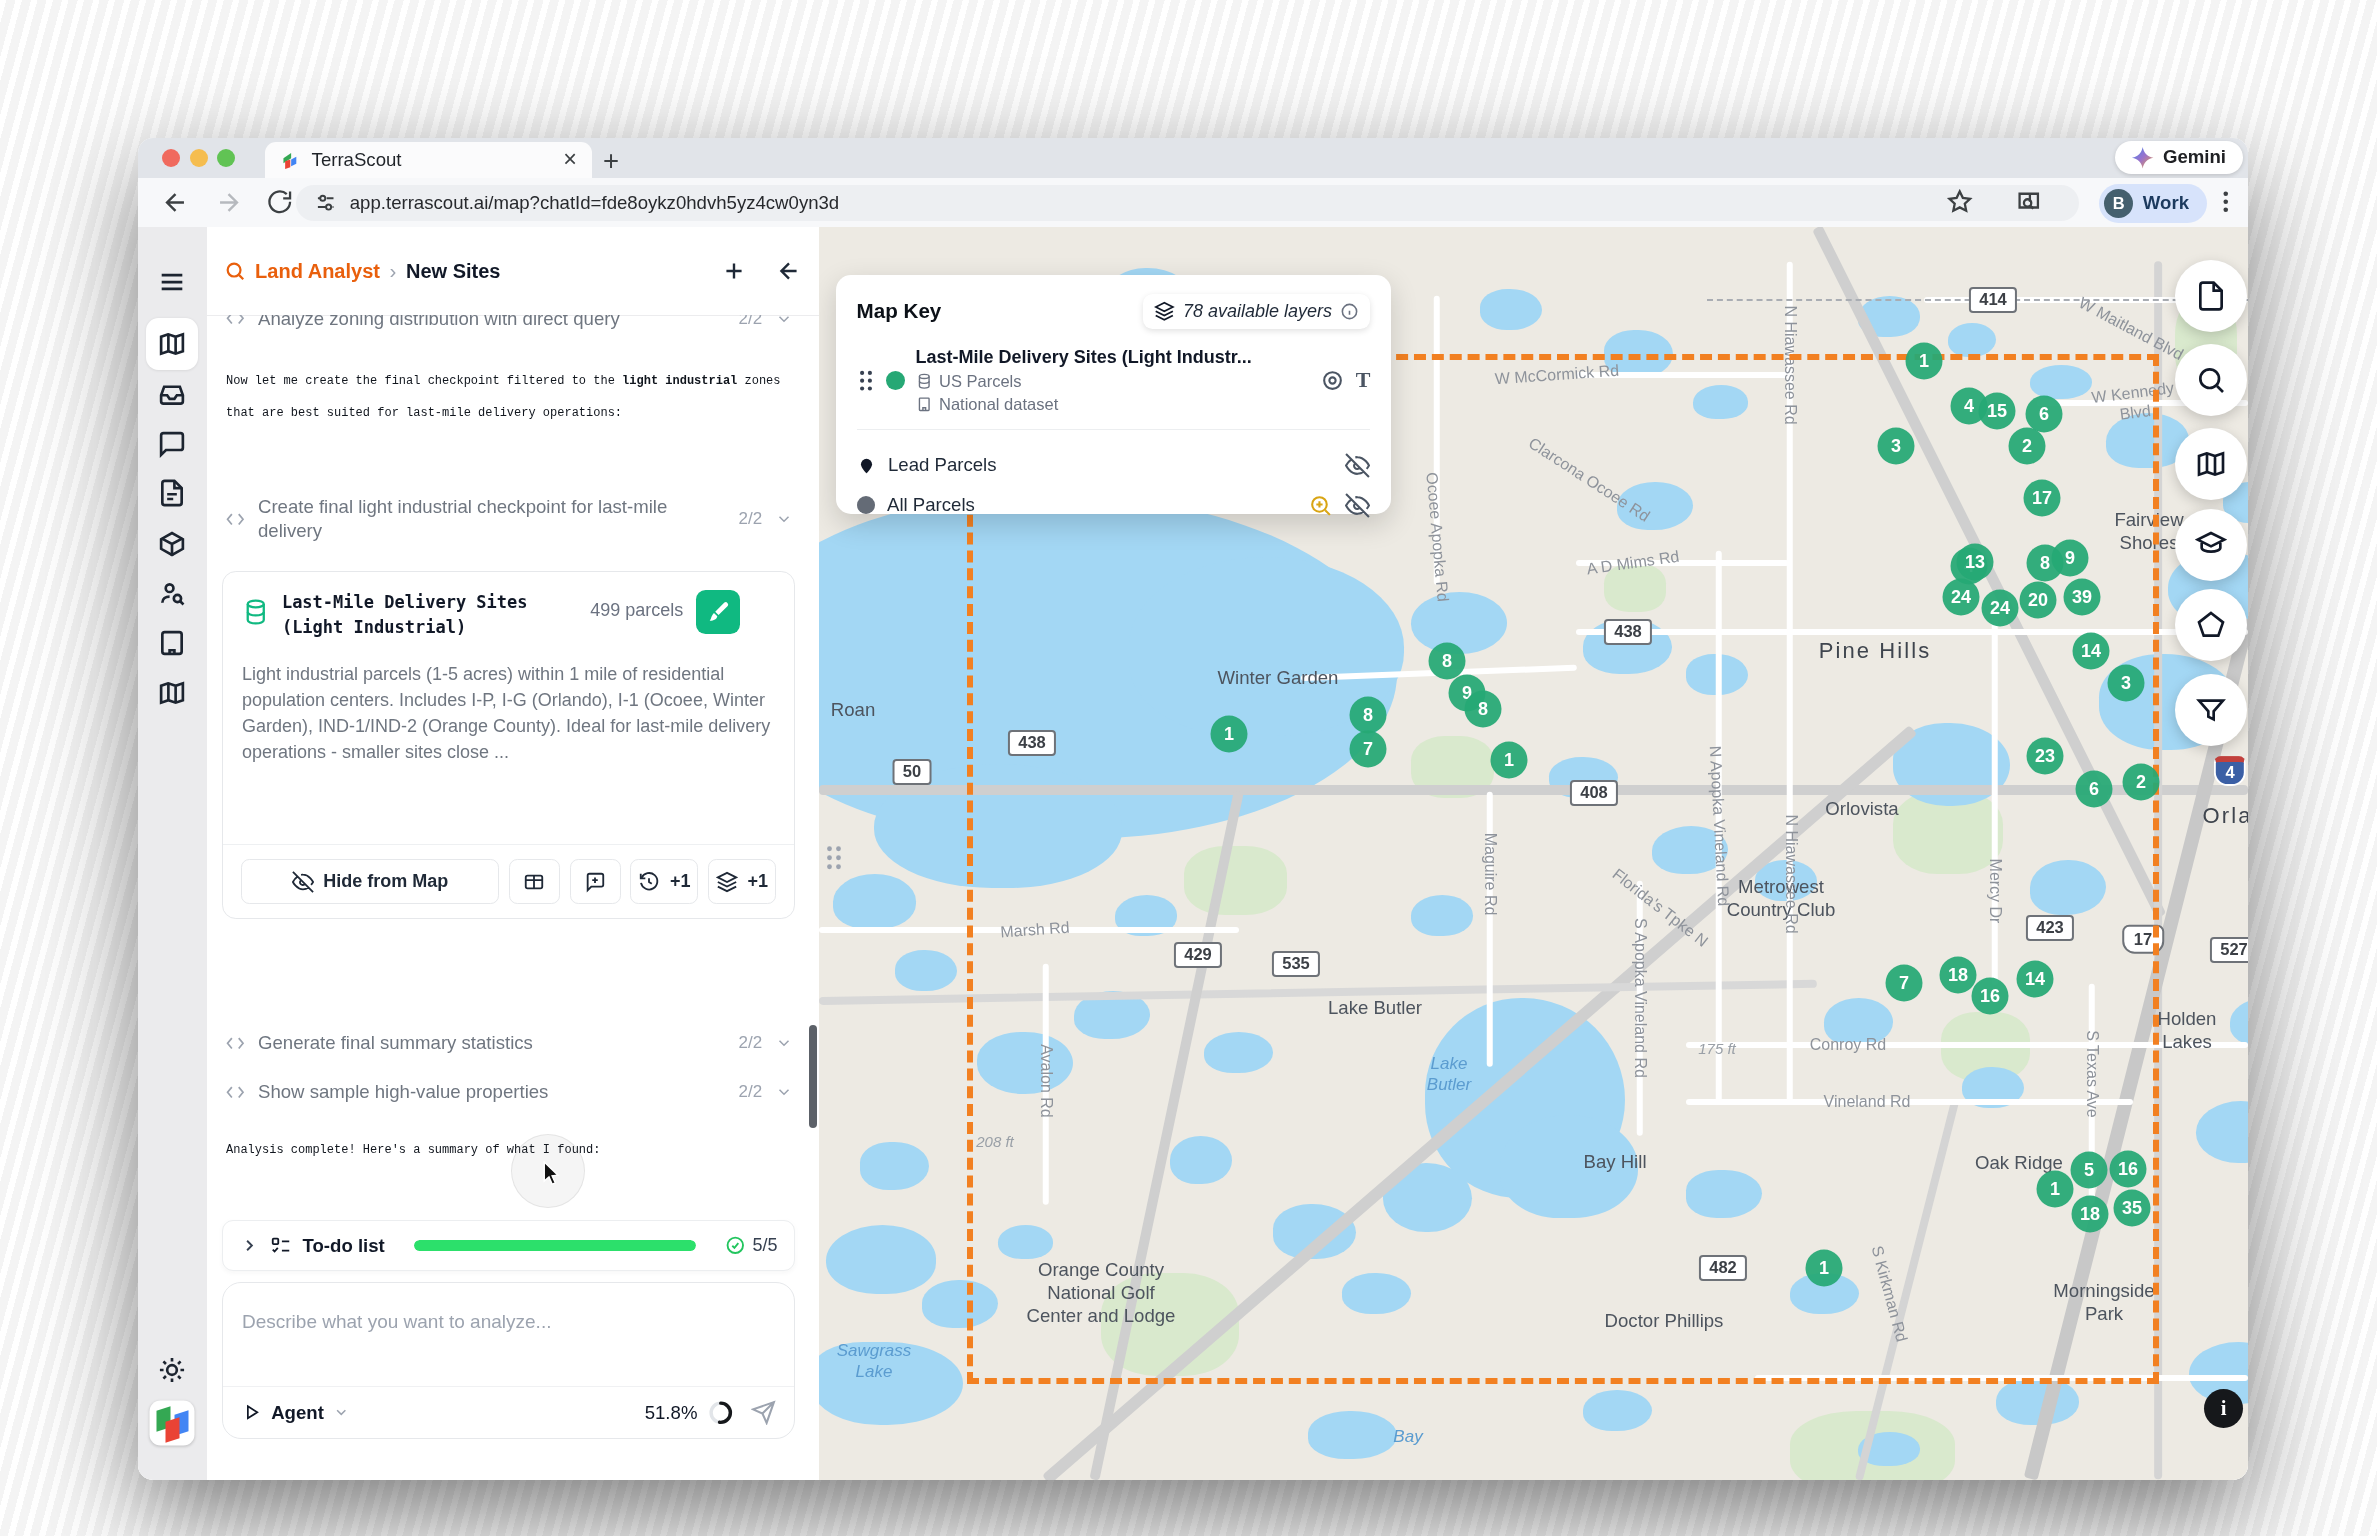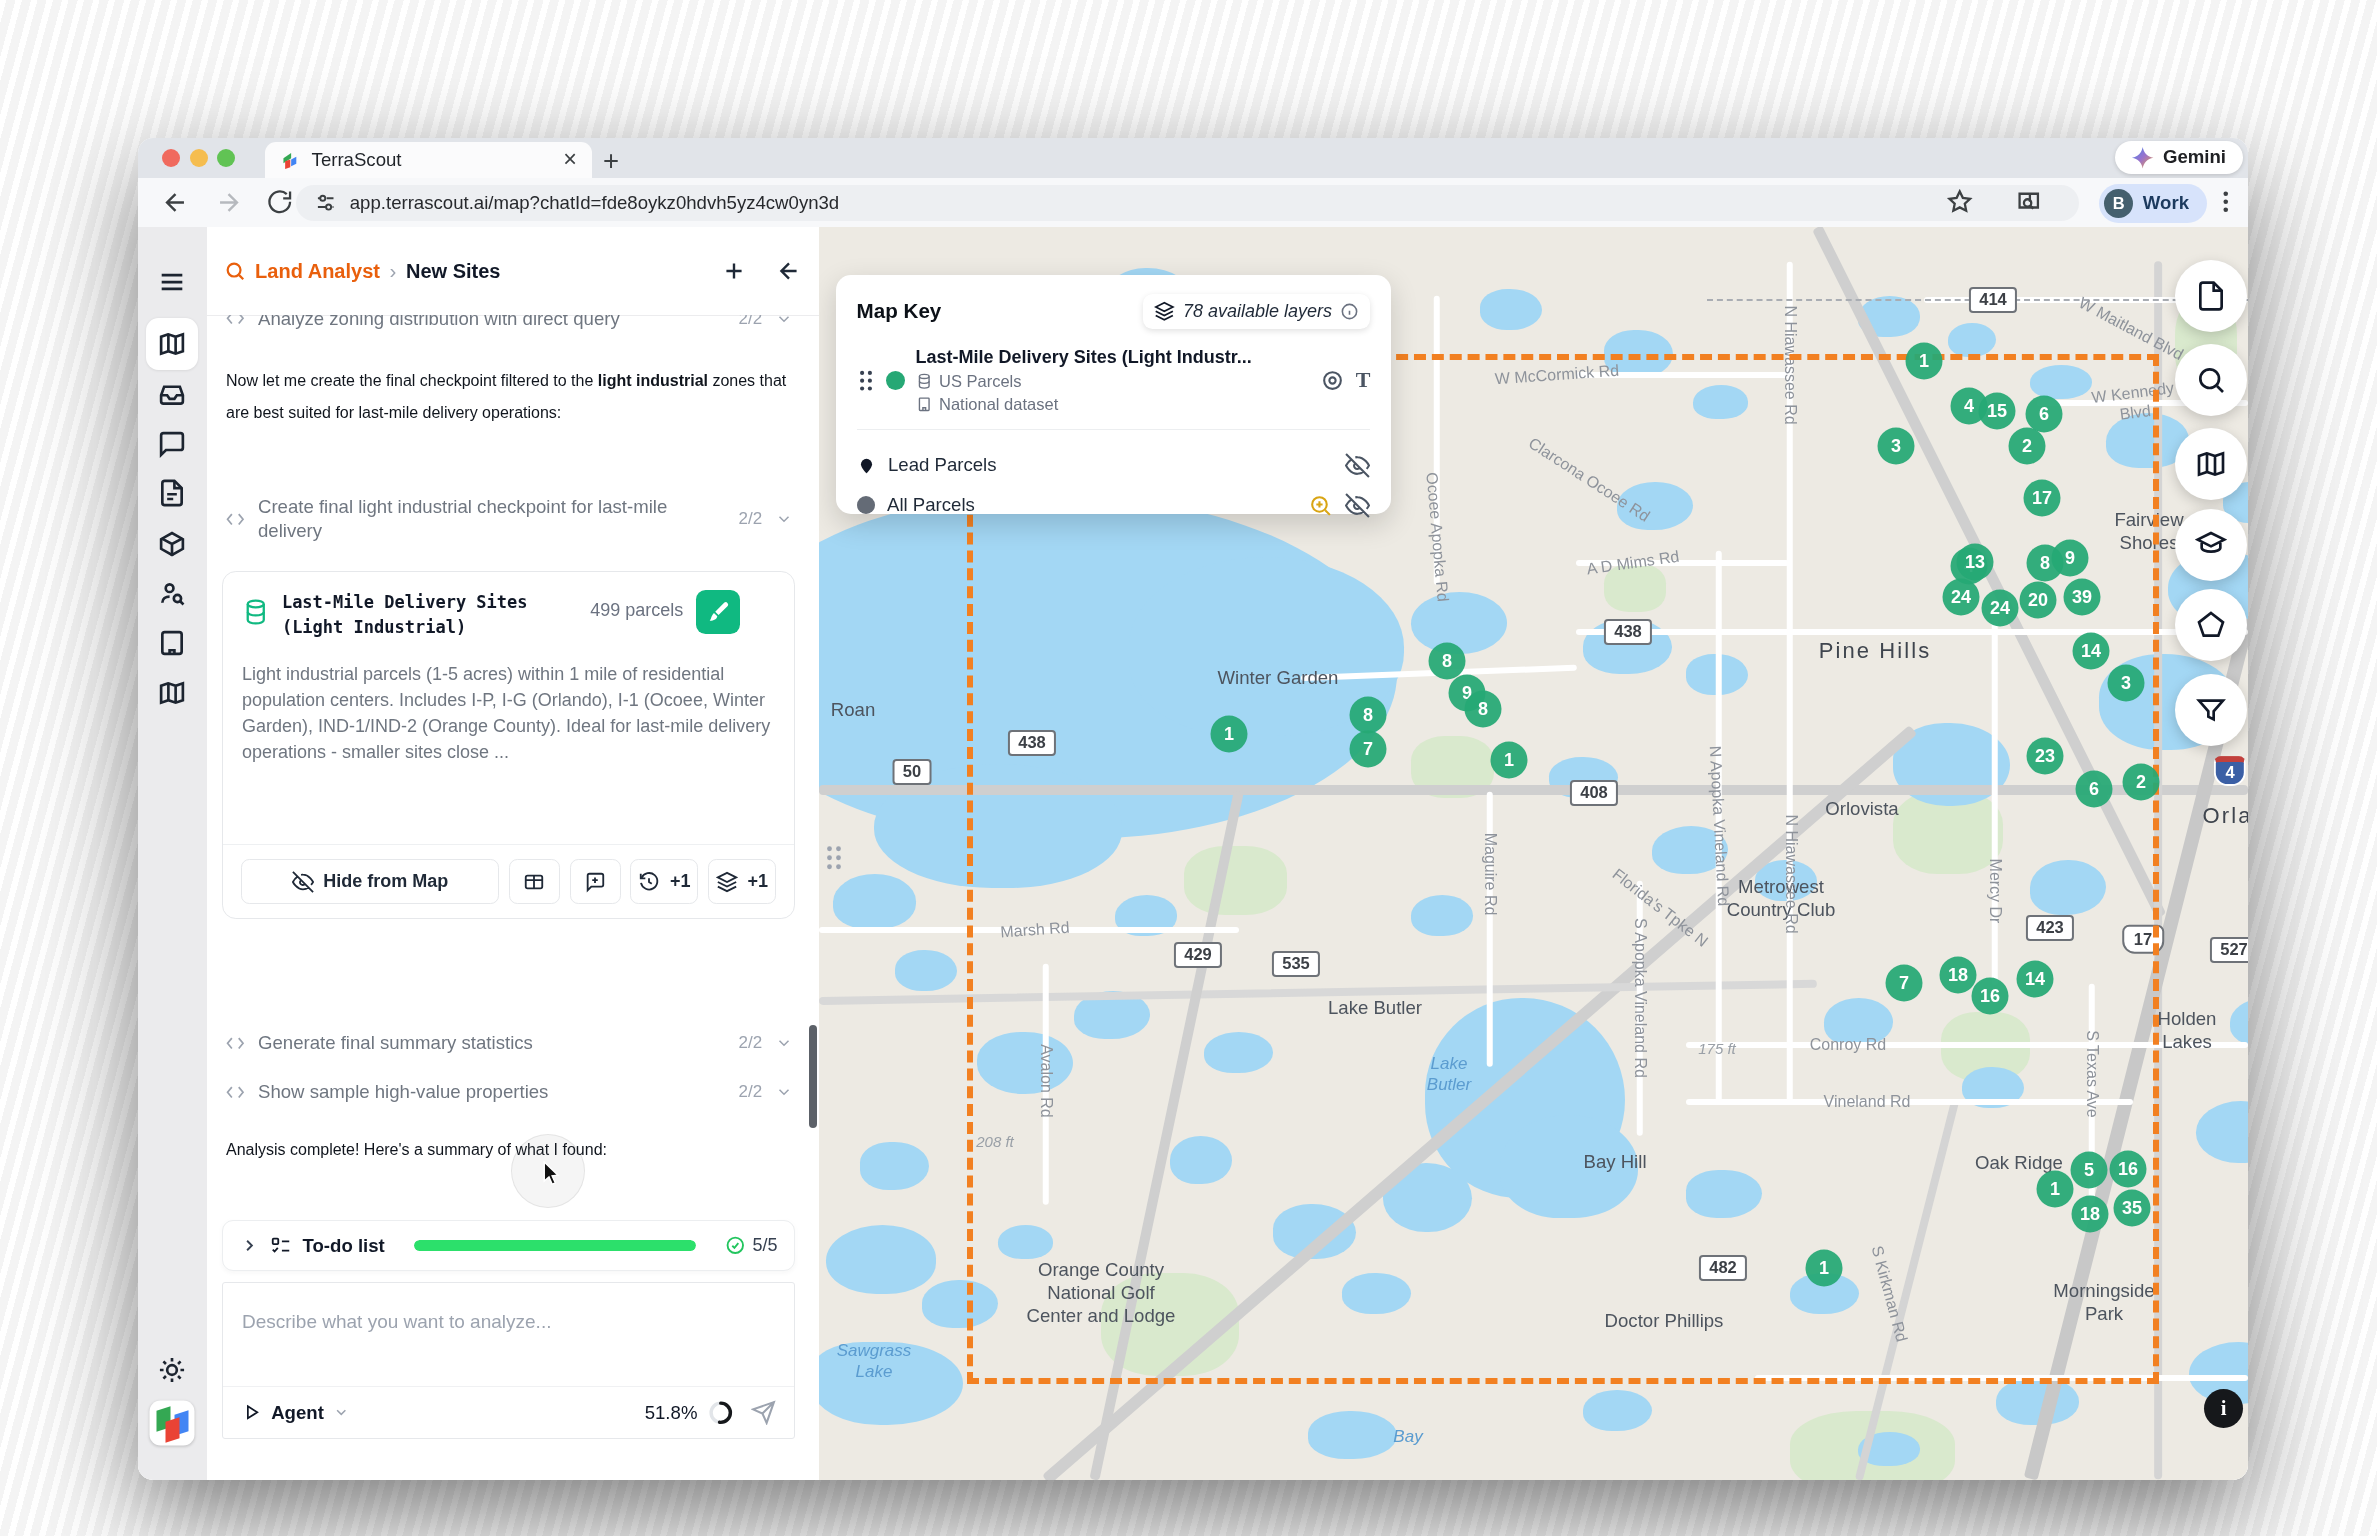--- a/index.html
+++ b/index.html
@@ -47,21 +47,21 @@
   .chat-head{position:absolute;left:0;top:0;width:100%;height:88px;border-bottom:0.7px solid #ececee;}
   .crumb{position:absolute;left:16.5px;top:44px;transform:translateY(-50%);display:flex;align-items:center;gap:9.6px;}
   .crumb .agent{font-size:20px;font-weight:600;}
   .crumb .sep{color:#9ca3af;font-size:20.6px;}
   .crumb .page{font-size:20px;color:#111827;font-weight:600;}
   .head-ic{position:absolute;top:44px;transform:translate(-50%,-50%);color:#1f2937;}
   .chat-scroll{position:absolute;left:0;top:88px;width:100%;height:1165px;overflow:hidden;}
   .step{position:absolute;left:18px;right:27.5px;display:flex;align-items:center;gap:12.4px;color:#6b7280;}
   .step .lbl{flex:1;font-size:18.6px;line-height:24px;color:#6f7680;}
   .step .cnt{font-size:17px;color:#9ca3af;}
-  .para{position:absolute;left:19px;right:16px;font-size:16px;line-height:32px;color:#10151d;}
+  .para{position:absolute;left:19px;right:16px;font-size:12px;line-height:32px;color:#10151d;font-family:Liberation Mono, monospace;}
   .card{position:absolute;left:15px;top:344px;width:573px;height:348px;border:1.4px solid #e6e8eb;border-radius:13.8px;
     background:#fff;box-sizing:border-box;padding:18px 19px;}
   .card-head{display:flex;gap:12.4px;}
   .card-title{flex:1;font-family:"DejaVu Sans Mono",monospace;font-size:17px;font-weight:700;color:#111827;line-height:25px;}
   .parcels{font-size:18px;color:#6b7280;margin-top:9.6px;white-space:nowrap;}
   .brush-btn{width:44px;height:44px;border-radius:9.6px;display:flex;align-items:center;justify-content:center;flex:none;}
   .card-desc{margin-top:20.6px;font-size:18px;line-height:26px;color:#6f7680;}
   .card-foot{position:absolute;left:0;right:0;bottom:0;height:73px;border-top:1.4px solid #eef0f2;
     display:flex;align-items:center;gap:9.6px;padding:0 18px;}
   .cbtn{height:45px;border:1.4px solid #e6e8eb;border-radius:8.3px;display:flex;align-items:center;justify-content:center;
@@ -70,21 +70,21 @@
   .final{position:absolute;left:19px;display:flex;align-items:center;gap:11px;font-size:20px;font-weight:700;color:#0c1118;}
   .check{width:26px;height:26px;border-radius:5.5px;background:#28c252;color:#fff;display:flex;align-items:center;
     justify-content:center;font-size:19px;font-weight:700;}
   .todo{position:absolute;left:15px;top:993px;width:573px;height:51px;background:#fff;border:1.4px solid #eceef0;
     border-radius:11px;box-shadow:0 -5.5px 16.5px rgba(255,255,255,.95), 0 1.4px 5.5px rgba(0,0,0,.04);
     display:flex;align-items:center;gap:11px;padding:0 16.5px;box-sizing:border-box;z-index:5;}
   .todo-label{font-size:18.6px;font-weight:700;color:#111827;}
   .track{flex:1;height:11px;border-radius:5.5px;background:#e8f9ee;margin:0 18px;overflow:hidden;}
   .bar{height:100%;border-radius:5.5px;}
   .todo-count{font-size:18px;color:#374151;display:flex;align-items:center;gap:6.9px;}
-  .composer{position:absolute;left:15px;top:1055px;width:573px;height:157px;border:1.4px solid #e6e8eb;border-radius:3px;
+  .composer{position:absolute;left:15px;top:1055px;width:573px;height:157px;border:1.4px solid #e6e8eb;border-radius:19px;
     background:#fff;box-sizing:border-box;z-index:4;}
   .placeholder{position:absolute;left:19px;top:27.5px;font-size:19px;color:#9ca3af;}
   .comp-foot{position:absolute;left:0;right:0;bottom:0;height:51px;border-top:1.4px solid #f0f1f3;
     display:flex;align-items:center;padding:0 18px;gap:9.6px;}
   .agent{font-size:18.6px;color:#111827;font-weight:600;}
   .pct{font-size:18.6px;color:#111827;margin-left:auto;}
   .thumb{position:absolute;left:602px;top:798px;width:8.3px;height:103px;border-radius:4.1px;background:#4a5058;opacity:.9;z-index:6;}
   .cursor-halo{position:absolute;left:304px;top:907px;width:72px;height:72px;border-radius:50%;
     background:rgba(120,120,120,.07);border:0.7px solid rgba(0,0,0,.07);z-index:7;}
   

